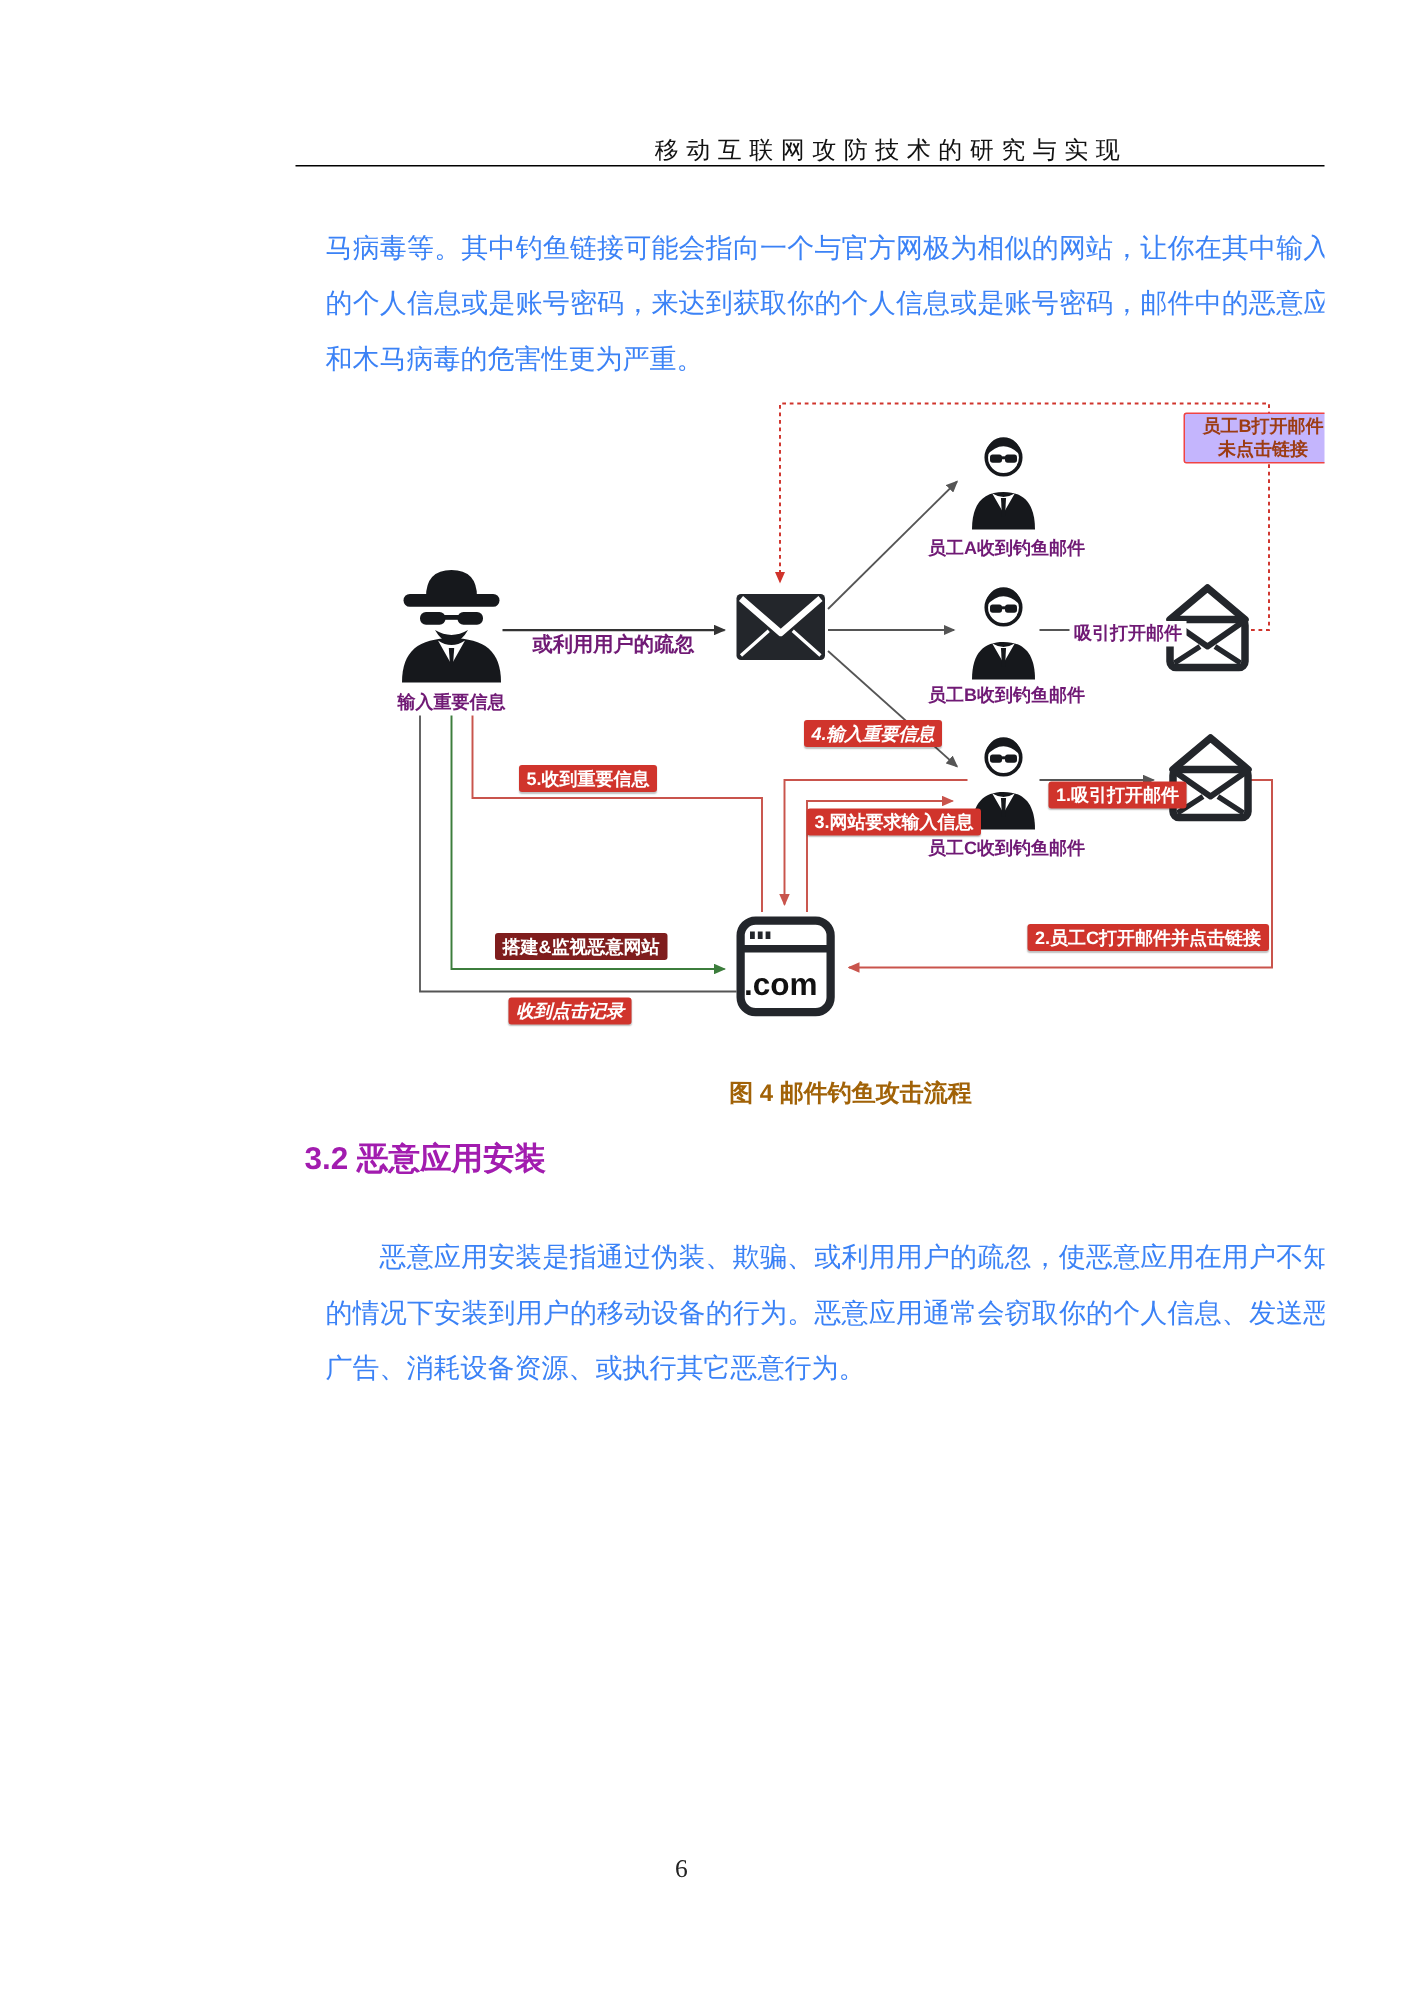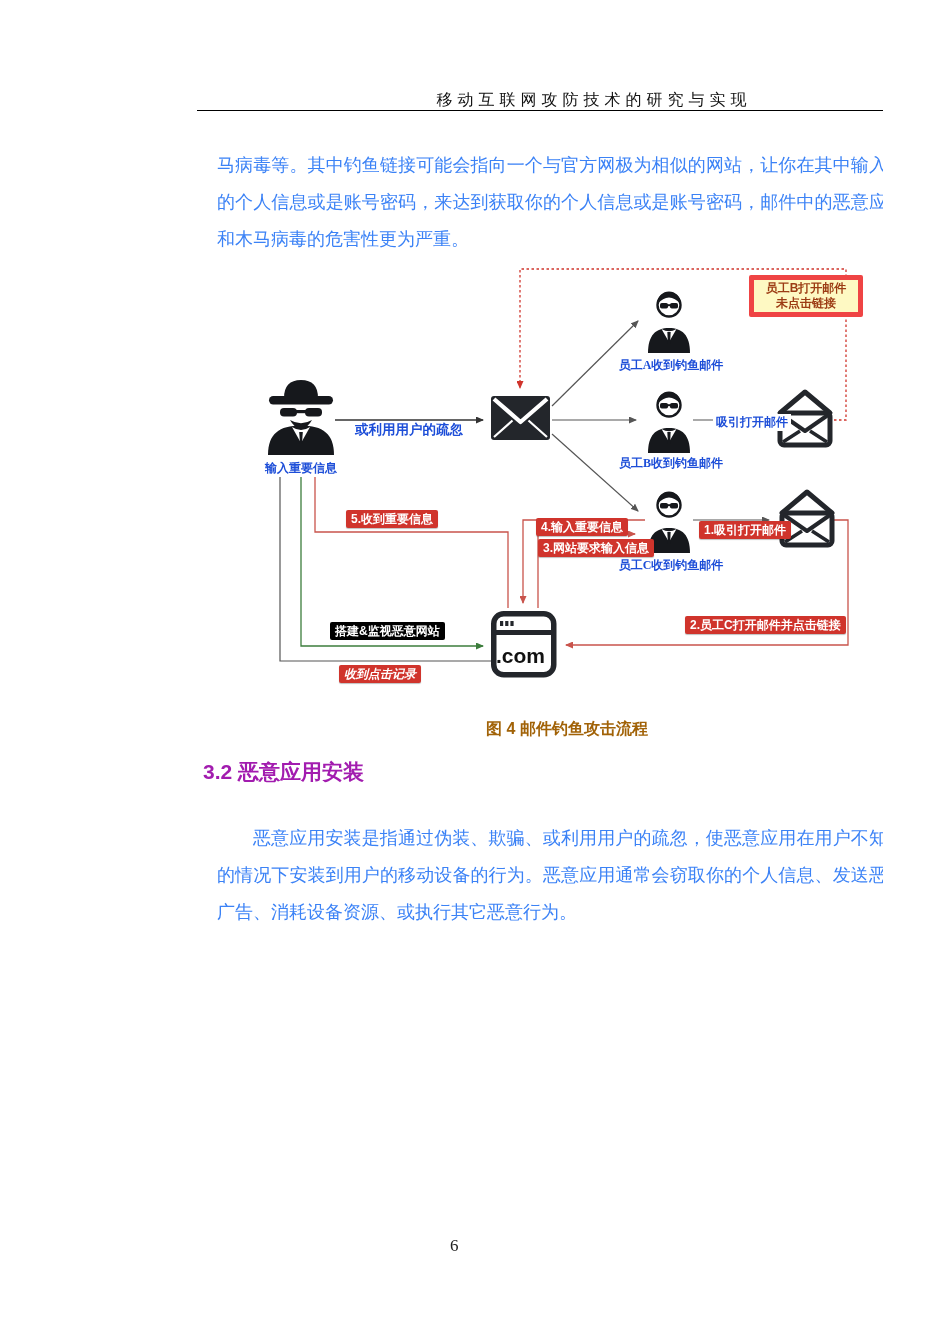--- a/index.html
+++ b/index.html
@@ -30,38 +30,38 @@
   .sec-heading{
     position:absolute;top:758px;left:136px;margin:0;
     font-family:"Liberation Sans","DejaVu Sans",sans-serif;
     font-weight:bold;font-size:21px;color:#a21caf;white-space:nowrap;
   }
   .page-num{position:absolute;top:1236px;left:383px;font-size:17px;color:#222;}
   
   .diagram-svg{position:absolute;left:0;top:0;pointer-events:none;}
   .dl{
     position:absolute;white-space:nowrap;
-    font-family:Liberation Serif, serif;
-    font-weight:bold;color:#1d4ed8;
+    font-family:Liberation Sans, sans-serif;
+    font-weight:bold;color:#701a75;
   }
   .dl-node{font-size:12px;}
   .dl-edge{font-size:13.5px;}
   .dl-center{transform:translateX(-50%);}
   .dl-whitebg{background:#ffffff;padding:0 3px;font-size:12px;}
   .tag{
     position:absolute;white-space:nowrap;
     font-family:"Liberation Sans","DejaVu Sans",sans-serif;
     font-weight:bold;font-size:12px;line-height:1;
     padding:3px 5px;border-radius:2px;
   }
   .tag-red{background:#d0342c;color:#ffffff;box-shadow:0 1px 1px rgba(0,0,0,.25);}
-  .tag-black{background:#000000;color:#ffffff;}
+  .tag-black{background:#7f1d1d;color:#ffffff;}
   .tag-yellow{
-    background:#fef9c3;color:#9c3c14;border:5px solid #ef4444;
-    text-align:center;line-height:15px;padding:1px 4px;
+    background:#c4b5fd;color:#9c3c14;border:1px solid #ef4444;
+    text-align:center;line-height:15px;padding:1px 4px;margin-left:40px;
   }
 </style>
 </head>
 <body>
 
 <div class="page">
 
   <div class="running-head">移动互联网攻防技术的研究与实现</div>
   <div class="head-rule"></div>
 
@@ -164,21 +164,21 @@
   <div class="dl dl-whitebg" style="left:646px;top:414px;">吸引打开邮件</div>
 
   <div class="tag tag-yellow" style="left:682px;top:275px;width:96px;">
     <span>员工B打开邮件</span><br>
     <span>未点击链接</span>
   </div>
 
   <div class="tag tag-red" style="left:632px;top:521px;">1.吸引打开邮件</div>
   <div class="tag tag-red" style="left:618px;top:616px;">2.员工C打开邮件并点击链接</div>
   <div class="tag tag-red" style="left:471px;top:539px;">3.网站要求输入信息</div>
-  <div class="tag tag-red" style="left:469px;top:518px;">4.输入重要信息</div>
+  <div class="tag tag-red" style="left:469px;top:480px;font-style:italic;">4.输入重要信息</div>
   <div class="tag tag-red" style="left:279px;top:510px;">5.收到重要信息</div>
   <div class="tag tag-black" style="left:263px;top:622px;">搭建&amp;监视恶意网站</div>
   <div class="tag tag-red" style="left:272px;top:665px;font-style:italic;">收到点击记录</div>
 
   <div class="fig-caption">图 4  邮件钓鱼攻击流程</div>
   <h2 class="sec-heading">3.2 恶意应用安装</h2>
   <p class="body-text p2">恶意应用安装是指通过伪装、欺骗、或利用用户的疏忽，使恶意应用在用户不知情的情况下安装到用户的移动设备的行为。恶意应用通常会窃取你的个人信息、发送恶意广告、消耗设备资源、或执行其它恶意行为。</p>
   <div class="page-num">6</div>
 
 </div>

